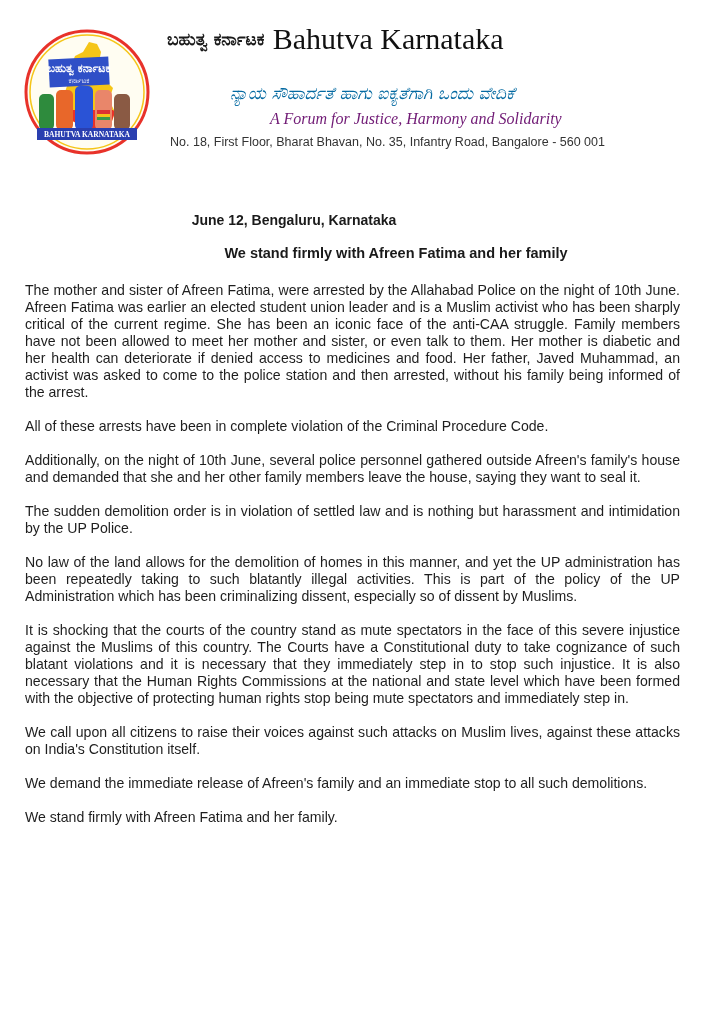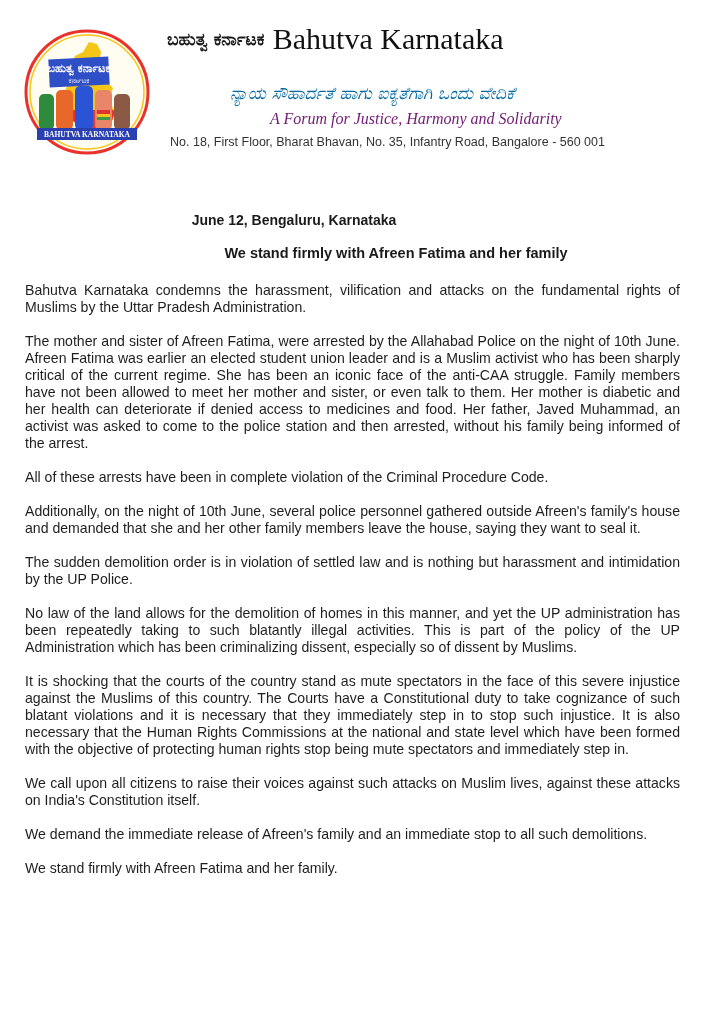--- a/index.html
+++ b/index.html
@@ -50,21 +50,20 @@
   <span class="brand">Bahutva Karnataka</span>
 </div>
 <div class="kn-tag">ನ್ಯಾಯ ಸೌಹಾರ್ದತೆ ಹಾಗು ಐಕ್ಯತೆಗಾಗಿ ಒಂದು ವೇದಿಕೆ</div>
 <div class="forum">A Forum for Justice, Harmony and Solidarity</div>
 <div class="addr">No. 18, First Floor, Bharat Bhavan, No. 35, Infantry Road, Bangalore - 560 001</div>
 
 <div class="dateline">June 12, Bengaluru, Karnataka</div>
 <div class="title">We stand firmly with Afreen Fatima and her family</div>
 
 <div class="body">
-  <p>Bahutva Karnataka condemns the harassment, vilification and attacks on the fundamental rights of Muslims by the Uttar Pradesh Administration.</p>
   <p>The mother and sister of Afreen Fatima, were arrested by the Allahabad Police on the night of 10th June. Afreen Fatima was earlier an elected student union leader and is a Muslim activist who has been sharply critical of the current regime. She has been an iconic face of the anti-CAA struggle.  Family members have not been allowed to meet her mother and sister, or even talk to them. Her mother is diabetic and her health can deteriorate if denied access to medicines and food. Her father, Javed Muhammad, an activist was asked to come to the police station and then arrested, without his family being informed of the arrest.</p>
   <p>All of these arrests have been in complete violation of the Criminal Procedure Code.</p>
   <p>Additionally, on the night of 10th June, several police personnel gathered outside Afreen's family's house and demanded that she and her other family members leave the house, saying they want to seal it.</p>
   <p>The sudden demolition order is in violation of settled law and is nothing but harassment and intimidation by the UP Police.</p>
   <p>No law of the land allows for the demolition of homes in this manner, and yet the UP administration has been repeatedly taking to such blatantly illegal activities. This is part of the policy of the UP Administration which has been criminalizing dissent, especially so of dissent by Muslims.</p>
   <p>It is shocking that the courts of the country stand as mute spectators in the face of this severe injustice against the Muslims of this country. The Courts have a Constitutional duty to take cognizance of such blatant violations and it is necessary that they immediately step in to stop such injustice. It is also necessary that the Human Rights Commissions at the national and state level which have been formed with the objective of protecting human rights stop being mute spectators and immediately step in.</p>
   <p>We call upon all citizens to raise their voices against such attacks on Muslim lives, against these attacks on India's Constitution itself.</p>
   <p>We demand the immediate release of Afreen's family and an immediate stop to all such demolitions.</p>
   <p>We stand firmly with Afreen Fatima and her family.</p>
 </div>

